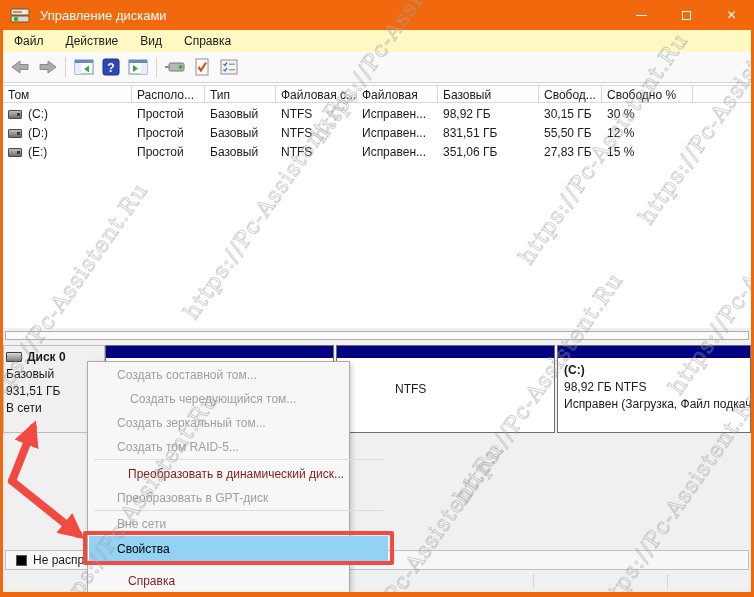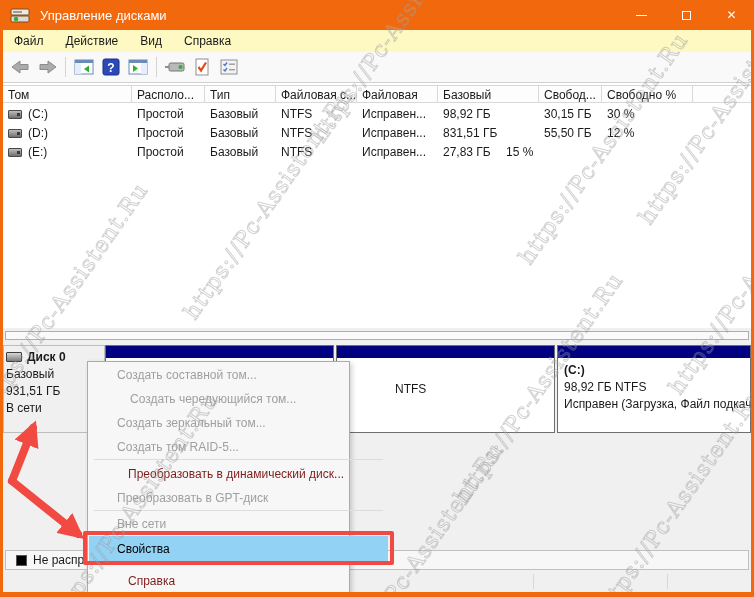--- a/index.html
+++ b/index.html
@@ -202,20 +202,21 @@
       <div class="lv-cell c5">831,51 ГБ</div>
       <div class="lv-cell c6">55,50 ГБ</div>
       <div class="lv-cell c7">12 %</div>
     </div>
     <div class="lv-row" style="top:59px;">
       <div class="lv-cell c0"><span class="vol-icon"></span><span>(E:)</span></div>
       <div class="lv-cell c1">Простой</div>
       <div class="lv-cell c2">Базовый</div>
       <div class="lv-cell c3">NTFS</div>
       <div class="lv-cell c4">Исправен...</div>
+      <div class="lv-cell c5">351,06 ГБ</div>
       <div class="lv-cell c6">27,83 ГБ</div>
       <div class="lv-cell c7">15 %</div>
     </div>
   </div>
 
   <div class="splitzone">
     <div class="splitbar"></div>
   </div>
 
   <div class="diskpane">

